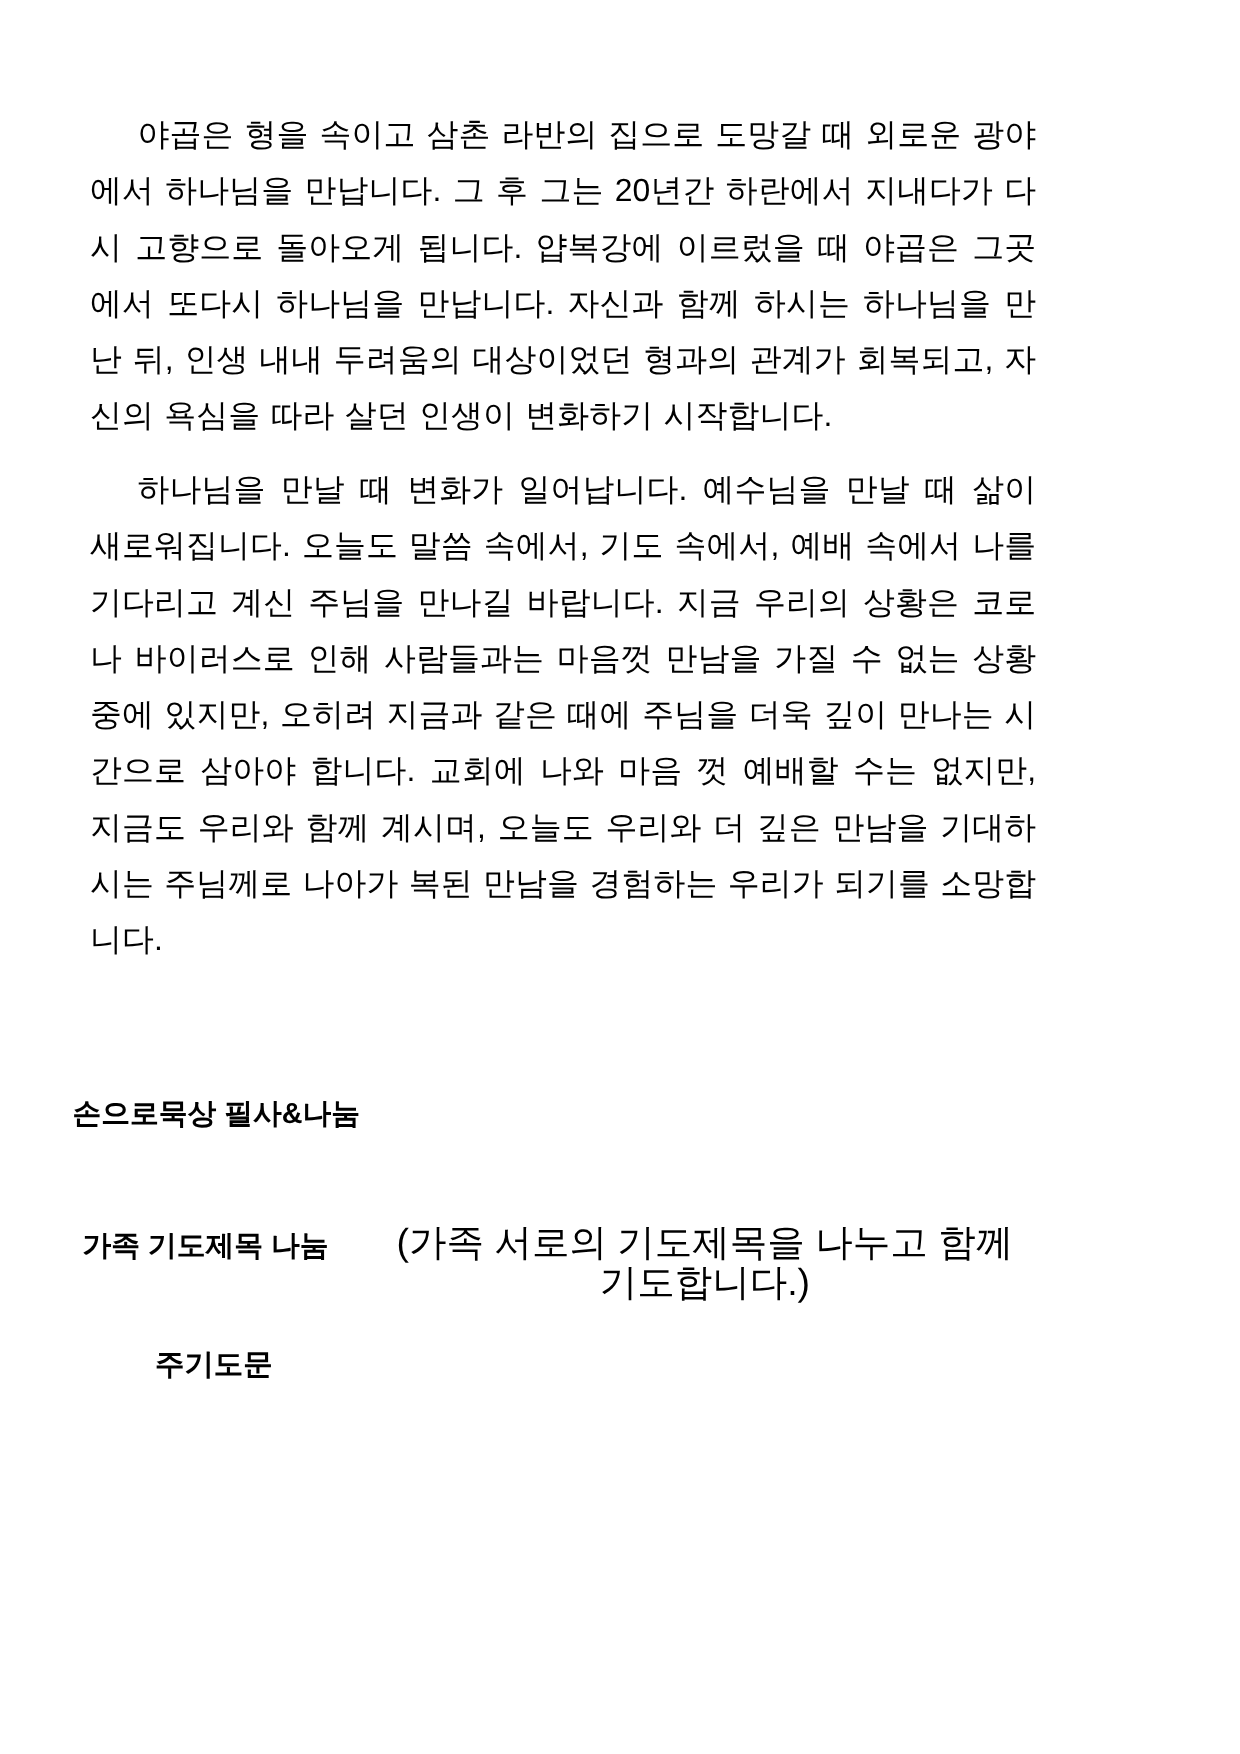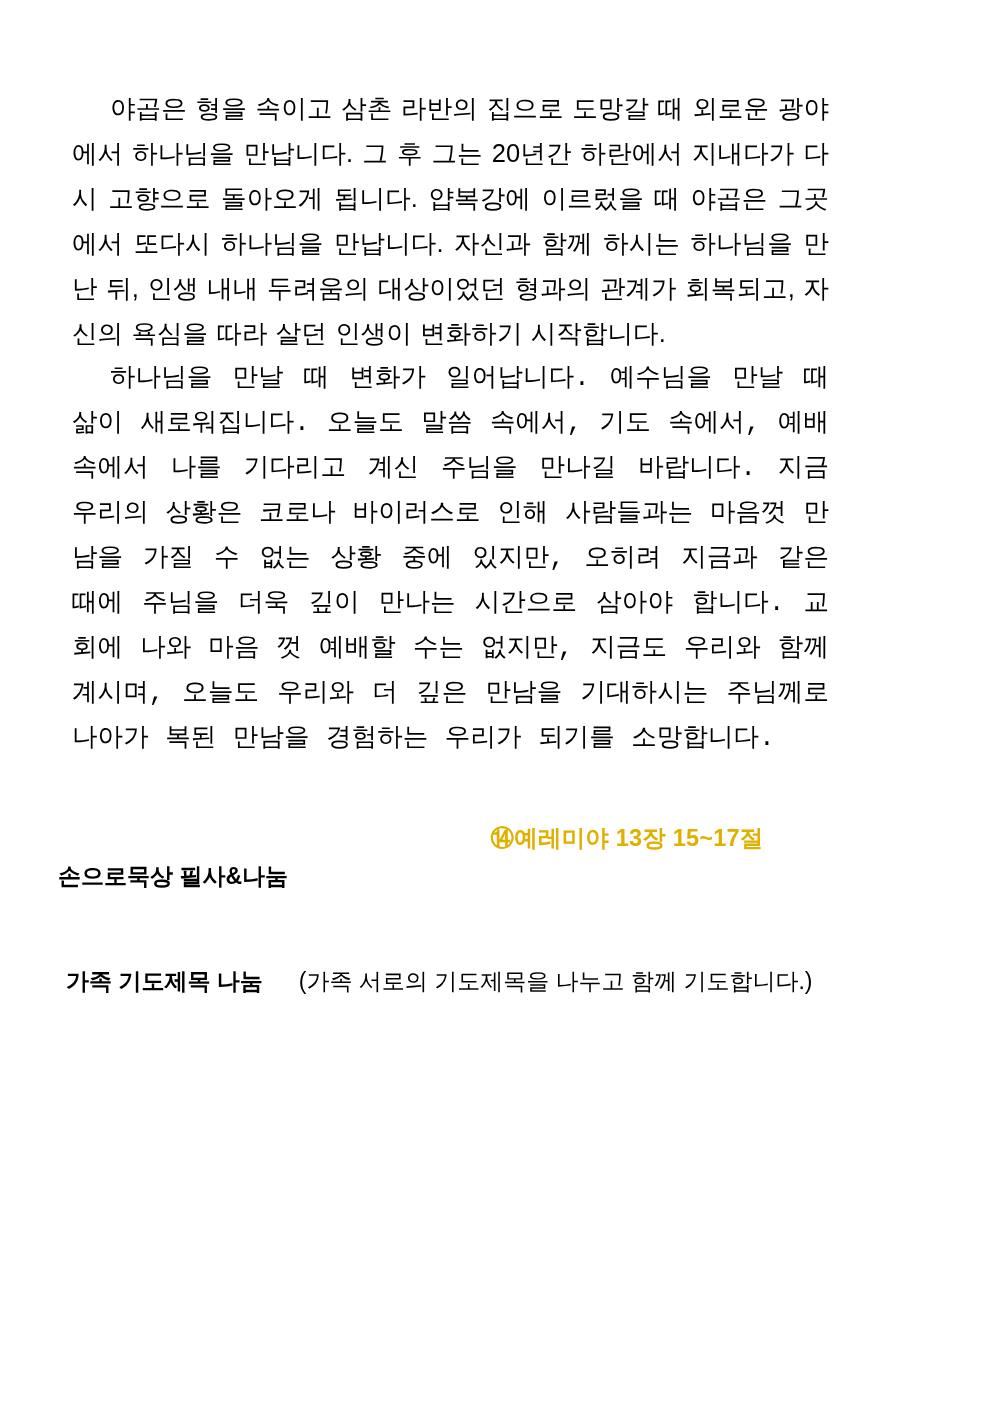--- a/index.html
+++ b/index.html
@@ -31,22 +31,21 @@
     text-justify: inter-word;
     letter-spacing: 0.1px;
     word-spacing: 1px;
   }
   .para {
     margin: 0;
     text-indent: 38px;
     text-align: justify;
   }
   .para.last-line-spread {
-    margin-top: 0;
-    font-family: Liberation Mono, monospace;
+    margin-top: 14px;
   }
   .section {
     margin-top: 96px;
   }
   .row {
     display: flex;
     align-items: flex-start;
     position: relative;
   }
   .label {
@@ -87,23 +86,24 @@
   }
   .row-prayer {
     margin-top: 22px;
     align-items: baseline;
   }
   .label-prayer {
     margin-left: -6px;
     text-align: right;
   }
   .prayer-note {
-    font-size: 23px;
+    font-size: 30px;
     line-height: 32px;
     margin-left: 36px;
+    text-align: center;
   }
   .row-lords-prayer {
     margin-top: 32px;
   }
   .label-lords-prayer {
     margin-left: 52px;
     font-size: 23.5px;
   }
 </style>
 </head>
@@ -114,24 +114,26 @@
   <div class="body-text">
     <p class="para">야곱은 형을 속이고 삼촌 라반의 집으로 도망갈 때 외로운 광야에서 하나님을 만납니다. 그 후 그는 20년간 하란에서 지내다가 다시 고향으로 돌아오게 됩니다. 얍복강에 이르렀을 때 야곱은 그곳에서 또다시 하나님을 만납니다. 자신과 함께 하시는 하나님을 만난 뒤, 인생 내내 두려움의 대상이었던 형과의 관계가 회복되고, 자신의 욕심을 따라 살던 인생이 변화하기 시작합니다.</p>
     <p class="para last-line-spread">하나님을 만날 때 변화가 일어납니다. 예수님을 만날 때 삶이 새로워집니다. 오늘도 말씀 속에서, 기도 속에서, 예배 속에서 나를 기다리고 계신 주님을 만나길 바랍니다. 지금 우리의 상황은 코로나 바이러스로 인해 사람들과는 마음껏 만남을 가질 수 없는 상황 중에 있지만, 오히려 지금과 같은 때에 주님을 더욱 깊이 만나는 시간으로 삼아야 합니다. 교회에 나와 마음 껏 예배할 수는 없지만, 지금도 우리와 함께 계시며, 오늘도 우리와 더 깊은 만남을 기대하시는 주님께로 나아가 복된 만남을 경험하는 우리가 되기를 소망합니다.</p>
   </div>
 
   <div class="section">
 
     <div class="row row-meditation">
       <div class="label label-meditation">손으로묵상 필사&amp;나눔</div>
       <div class="scripture-block">
-        <div class="scripture-title" style="color: rgb(224, 176, 0);">⑭예레미야 13장 15~17절</div>
       </div>
     </div>
 
     <div class="row row-prayer">
       <div class="label label-prayer">가족 기도제목 나눔</div>
       <div class="prayer-note">(가족 서로의 기도제목을 나누고 함께 기도합니다.)</div>
     </div>
 
+    <div class="row row-lords-prayer">
+      <div class="label label-lords-prayer">주기도문</div>
+    </div>
 
   </div>
 </div>
 
 </body></html>

